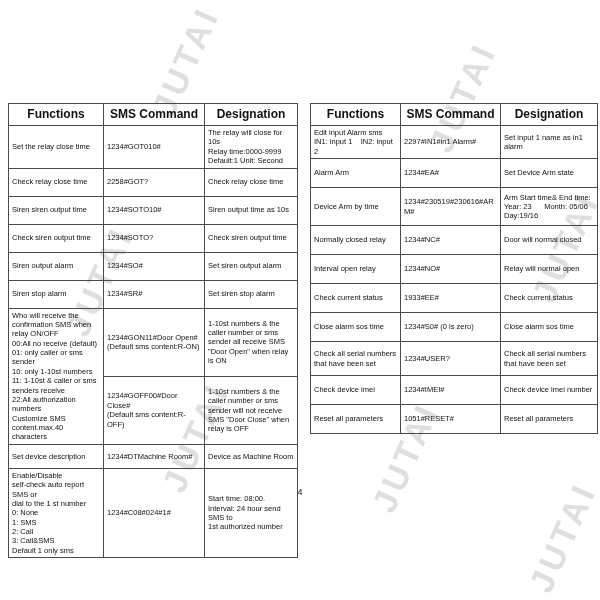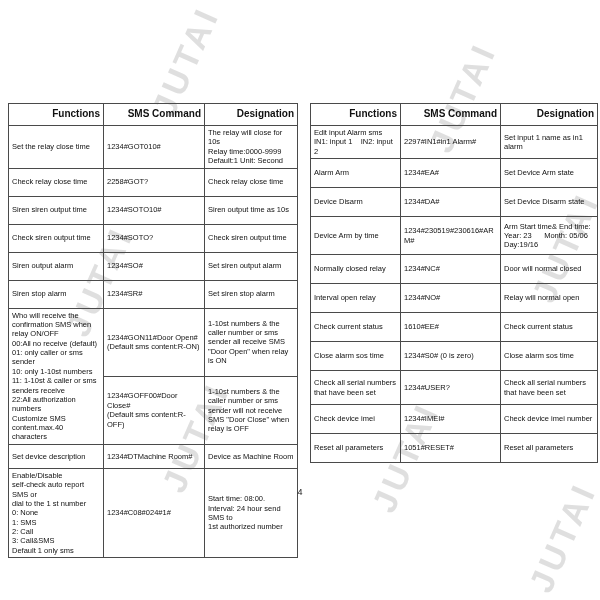--- a/index.html
+++ b/index.html
@@ -36,23 +36,23 @@
   }
   .tbl th, .tbl td {
     border:1px solid #4a4a4a;
     padding:2px 3px;
     vertical-align:middle;
     white-space:pre-wrap;
     overflow-wrap:break-word;
     text-align:left;
   }
   .tbl th {
-    font-size:10px;
+    font-size:12px;
     font-weight:bold;
-    text-align:right;
+    text-align:center;
     vertical-align:middle;
   }
   .tbl.left  { left:8px;   top:103px; width:289px; }
   .tbl.right { left:310px; top:103px; width:287px; }
 
   .page-number {
     position:absolute;
     top:487px; left:0;
     width:600px;
     text-align:center;
@@ -178,45 +178,40 @@
         <td>Edit input Alarm sms
 IN1: input 1    IN2: input 2</td>
         <td>2297#IN1#in1 Alarm#</td>
         <td>Set input 1 name as in1 alarm</td>
       </tr>
       <tr style="height:29px">
         <td>Alarm Arm</td>
         <td>1234#EA#</td>
         <td>Set Device Arm state</td>
       </tr>
-      <tr style="height:29px">
-        <td>Device Disarm</td>
-        <td>1234#DA#</td>
-        <td>Set Device Disarm state</td>
-      </tr>
       <tr style="height:38px">
         <td>Device Arm by time</td>
         <td>1234#230519#230616#ARM#</td>
         <td>Arm Start time&amp; End time:
 Year: 23      Month: 05/06
 Day:19/16</td>
       </tr>
       <tr style="height:29px">
         <td>Normally closed relay</td>
         <td>1234#NC#</td>
         <td>Door will normal closed</td>
       </tr>
       <tr style="height:29px">
         <td>Interval open relay</td>
         <td>1234#NO#</td>
         <td>Relay will normal open</td>
       </tr>
       <tr style="height:29px">
         <td>Check current status</td>
-        <td>1610#EE#</td>
+        <td>1933#EE#</td>
         <td>Check current status</td>
       </tr>
       <tr style="height:29px">
         <td>Close alarm sos time</td>
         <td>1234#S0# (0 is zero)</td>
         <td>Close alarm sos time</td>
       </tr>
       <tr style="height:34px">
         <td>Check all serial numbers that have been set</td>
         <td>1234#USER?</td>

